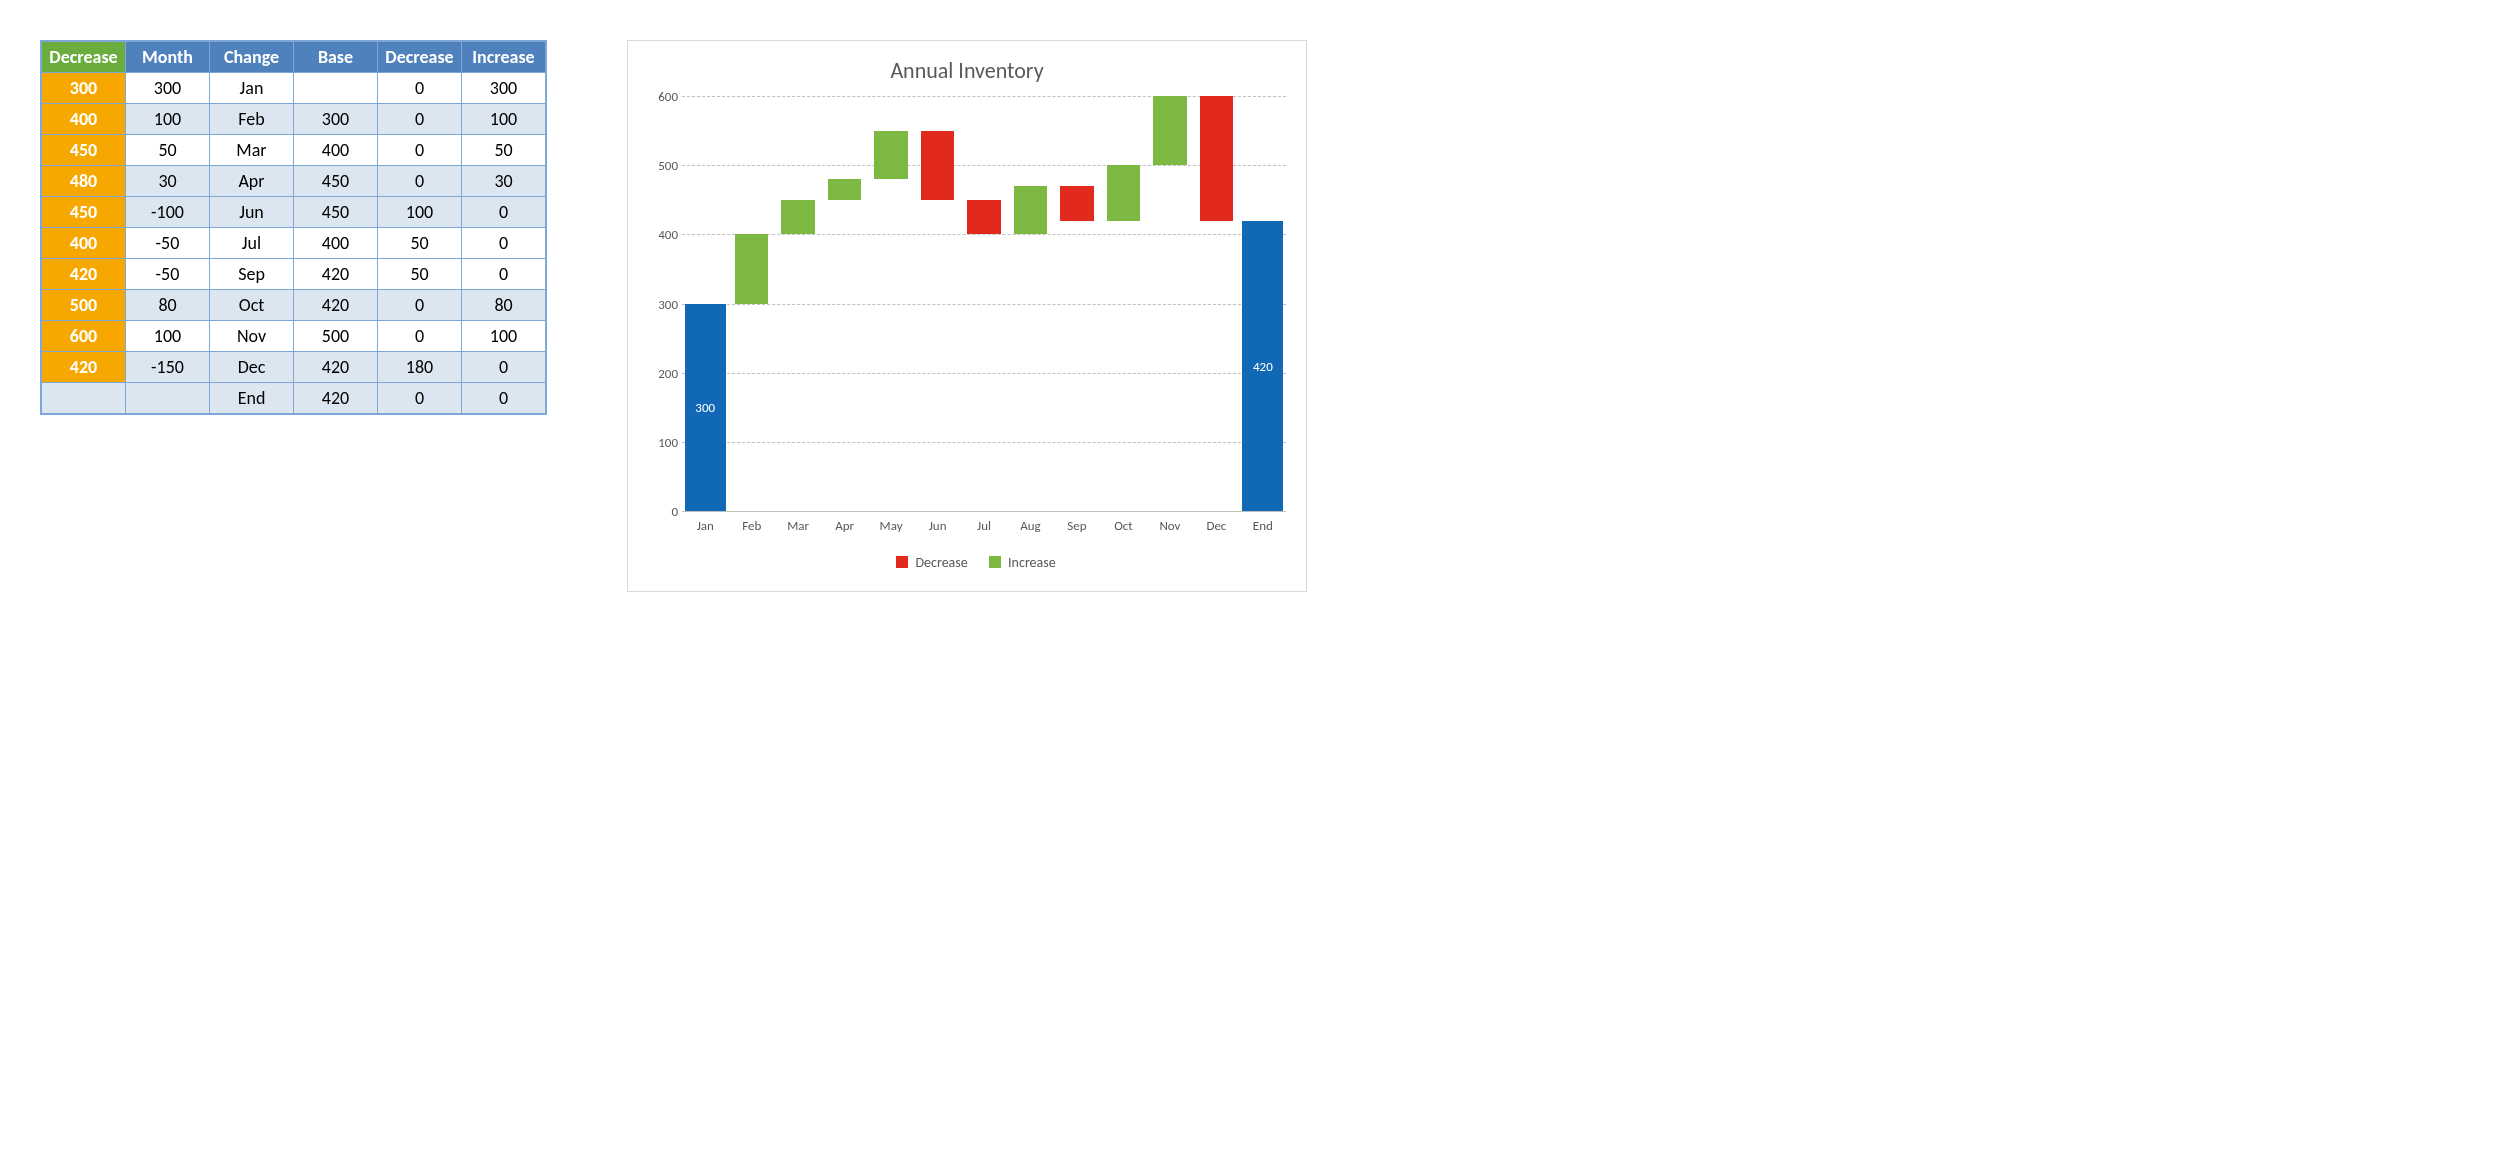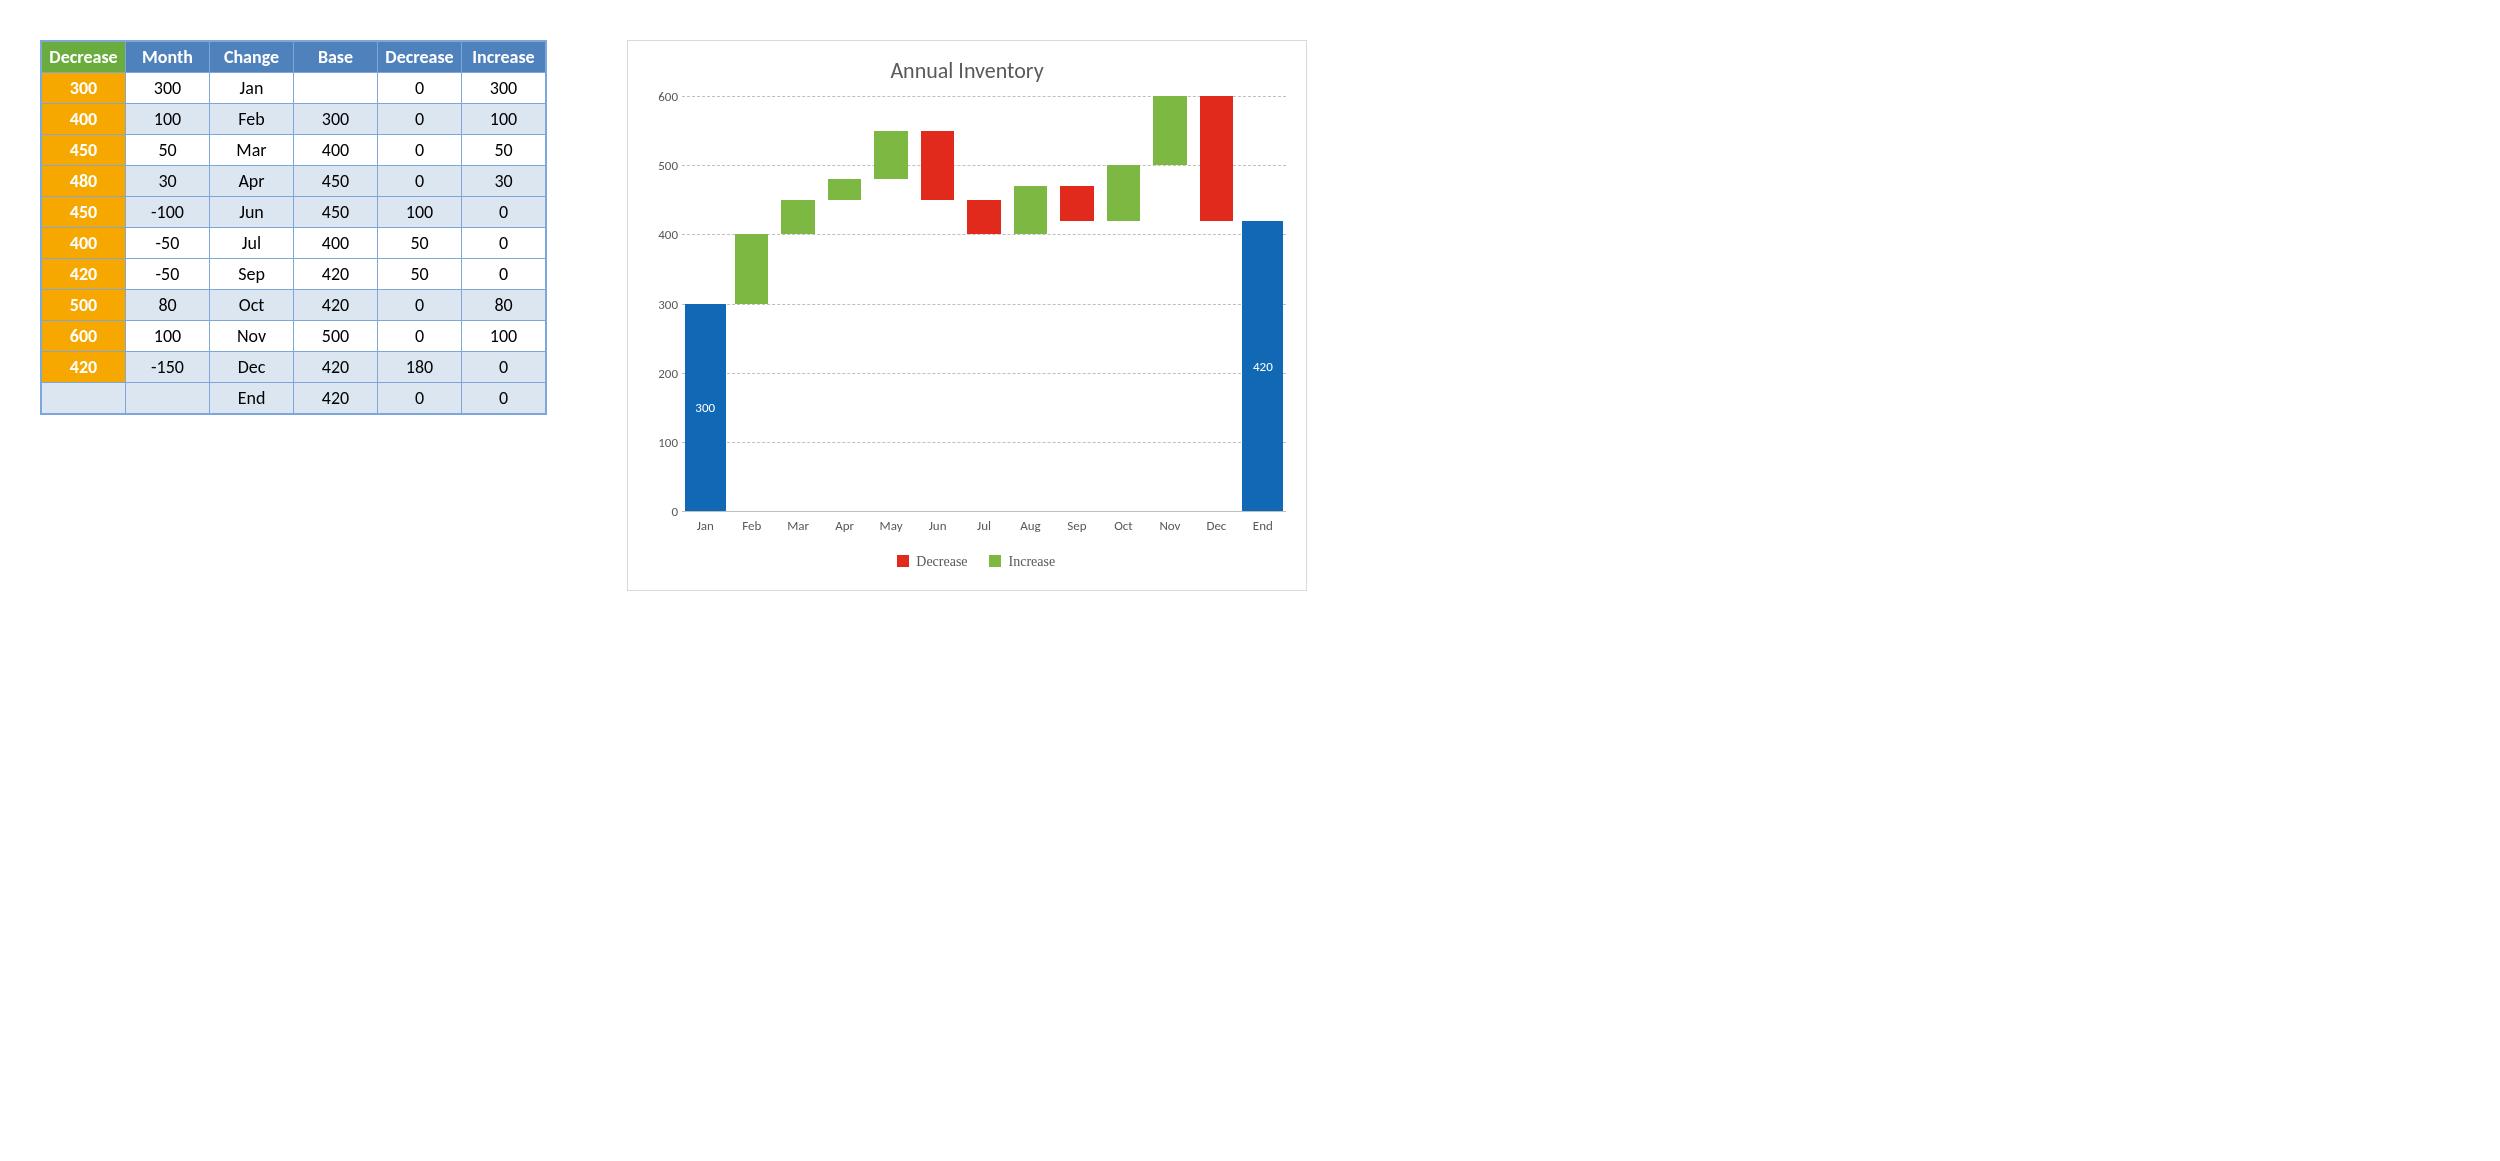--- a/index.html
+++ b/index.html
@@ -102,21 +102,20 @@
     bottom:-22px; left:0; right:0;
     text-align:center;
     font-size:13px;
     color:#595959;
   }
   .legend {
     margin-top: 18px;
     text-align:center;
     font-size:14px;
     color:#595959;
-    font-family:Liberation Serif, serif;
   }
   .legend-swatch {
     display:inline-block;
     width:12px; height:12px;
     margin: 0 4px 0 18px;
     vertical-align: -1px;
   }
 </style>
 </head>
 <body>

